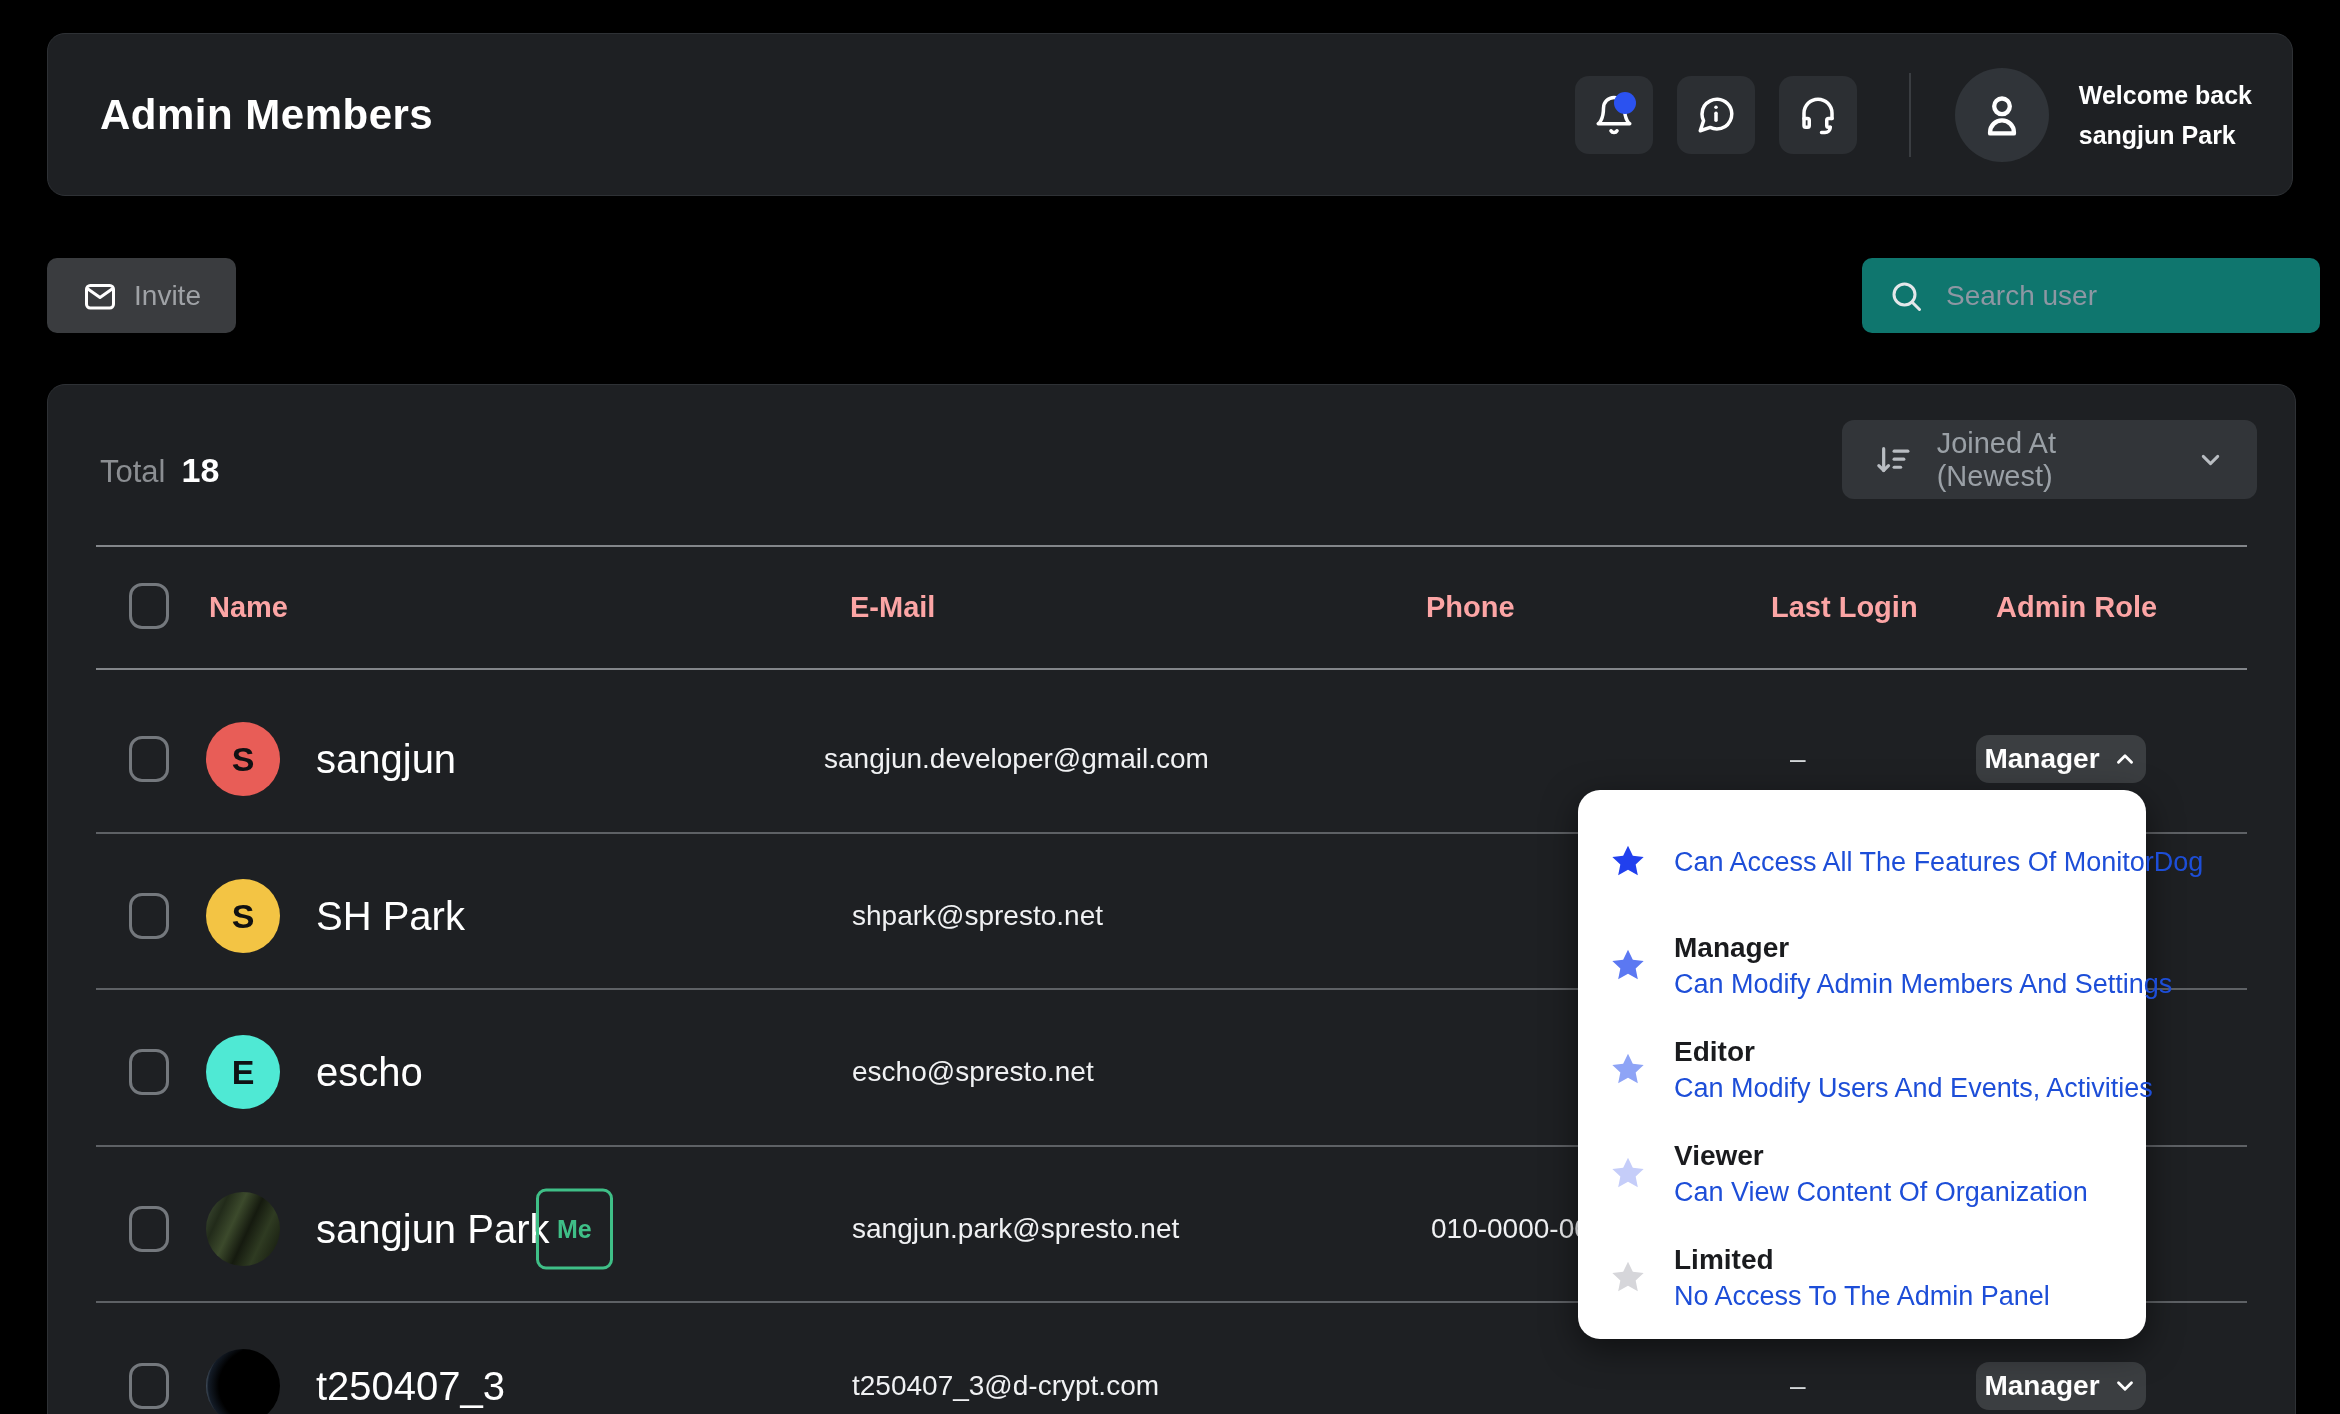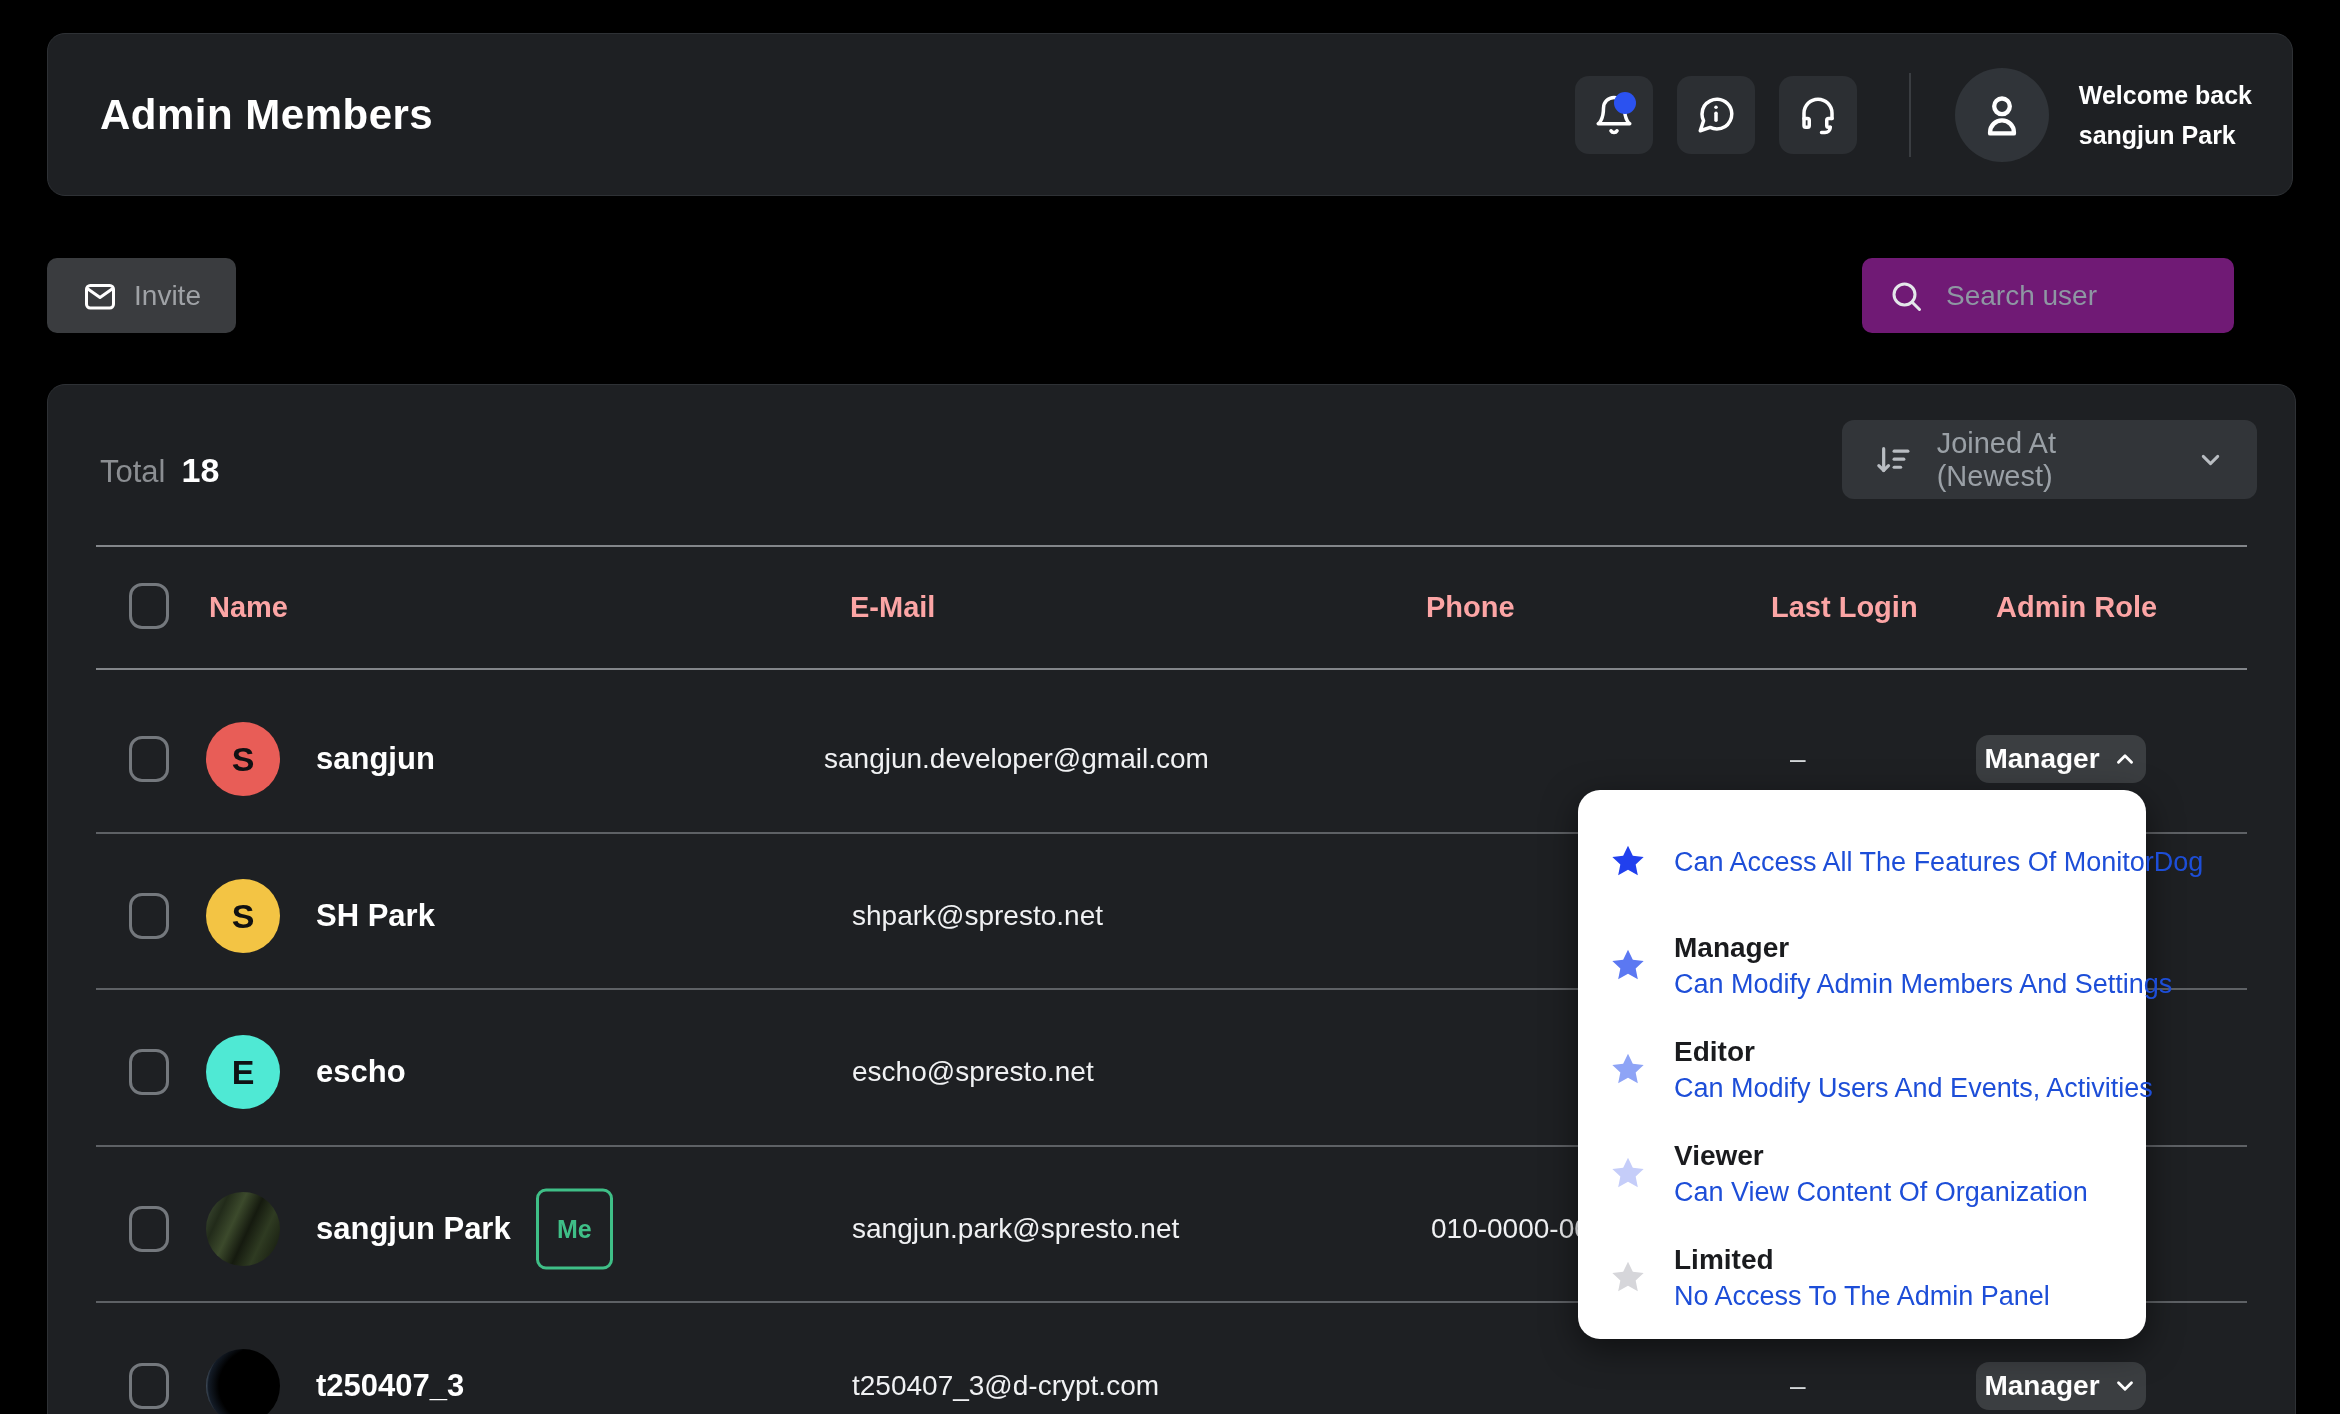--- a/index.html
+++ b/index.html
@@ -20,21 +20,21 @@
   .user-avatar{width:94px;height:94px;border-radius:50%;background:#303439;display:flex;align-items:center;justify-content:center;}
   .user-avatar svg{width:52px;height:52px;stroke:#fff;fill:none;stroke-width:2;stroke-linecap:round;stroke-linejoin:round;}
   .welcome{margin-left:30px;line-height:40px;font-size:25px;}
   .welcome .l1{font-weight:700;}
   .welcome .l2{font-weight:600;}
 
   
   .invite-btn{position:absolute;left:47px;top:258px;width:189px;height:75px;border-radius:10px;background:#3a3c3f;display:flex;align-items:center;justify-content:center;gap:16px;cursor:pointer;}
   .invite-btn svg{width:36px;height:36px;stroke:#fff;fill:none;stroke-width:2;stroke-linecap:round;stroke-linejoin:round;}
   .invite-btn span{font-size:28px;color:#9fa2a6;}
-  .search-box{position:absolute;left:1862px;top:258px;width:372px;height:75px;border-radius:10px;background:#701a75;display:flex;align-items:center;padding:0 26px;box-sizing:border-box;gap:20px;}
+  .search-box{position:absolute;left:1862px;top:258px;width:458px;height:75px;border-radius:10px;background:#0f766e;display:flex;align-items:center;padding:0 26px;box-sizing:border-box;gap:20px;}
   .search-box svg{width:36px;height:36px;stroke:#e4e7ea;fill:none;stroke-width:2;stroke-linecap:round;stroke-linejoin:round;flex:none;}
   .search-box input{background:transparent;border:none;outline:none;font-size:28px;color:#dfe3e7;width:100%;font-family:inherit;}
   .search-box input::placeholder{color:#8e97a3;}
 
   
   #main-card{left:47px;top:384px;width:2249px;height:1100px;border-radius:18px;}
   .total-row{position:absolute;left:52px;top:85px;transform:translateY(-50%);display:flex;align-items:baseline;gap:16px;}
   .total-label{font-size:31px;color:#8b8e92;}
   .total-count{font-size:34px;font-weight:700;color:#fff;}
   .sort-btn{position:absolute;top:35px;right:38px;width:415px;height:79px;border-radius:12px;background:#323539;display:flex;align-items:center;padding:0 32px;box-sizing:border-box;gap:24px;cursor:pointer;}
@@ -46,21 +46,21 @@
   .rline{position:absolute;left:48px;right:48px;height:1.5px;background:#5e6165;}
 
   .th{position:absolute;transform:translateY(-50%);font-size:29px;font-weight:700;color:#fca5a5;}
   .cell{position:absolute;transform:translateY(-50%);}
   .checkbox{position:absolute;width:40px;height:46px;border:3.5px solid #74787d;border-radius:13px;box-sizing:border-box;transform:translateY(-50%);cursor:pointer;background:transparent;}
   .avatar{position:absolute;width:74px;height:74px;border-radius:50%;transform:translateY(-50%);display:flex;align-items:center;justify-content:center;font-size:34px;font-weight:700;color:#101113;overflow:hidden;}
   .avatar.photo-forest{background:
       linear-gradient(115deg,#45543a 0%,#222b1a 22%,#3c4a2c 38%,#151a0f 55%,#2f3b22 72%,#10140b 100%);}
   .avatar.photo-moon{background:
       radial-gradient(120% 105% at 80% 50%, #000 52%, #131b26 64%, #93a7bb 71%, #27344455 76%, #000 82%);}
-  .name{font-size:31px;font-weight:700;color:#fff;white-space:nowrap;}
+  .name{font-size:40px;font-weight:400;color:#fff;white-space:nowrap;}
   .email{font-size:28px;color:#f0f1f3;white-space:nowrap;}
   .phone{font-size:28px;color:#f0f1f3;white-space:nowrap;}
   .dash{font-size:28px;color:#d4d7da;}
   .me-badge{position:absolute;transform:translateY(-50%);border:3px solid currentColor;border-radius:10px;font-size:25px;font-weight:700;padding:25px 18px;line-height:1;}
   .role-btn{position:absolute;width:170px;height:48px;border-radius:13px;background:#3b3e41;display:flex;align-items:center;justify-content:center;gap:12px;cursor:pointer;}
   .role-btn span{font-size:28px;font-weight:700;color:#fff;}
   .role-btn svg{width:26px;height:26px;stroke:#fff;fill:none;stroke-width:2.6;stroke-linecap:round;stroke-linejoin:round;}
 
   
   .role-panel{position:absolute;left:1530px;top:405px;width:568px;height:549px;background:#fff;border-radius:22px;box-shadow:0 10px 34px rgba(0,0,0,.5);z-index:10;padding:20px 0 0 0;box-sizing:border-box;}

